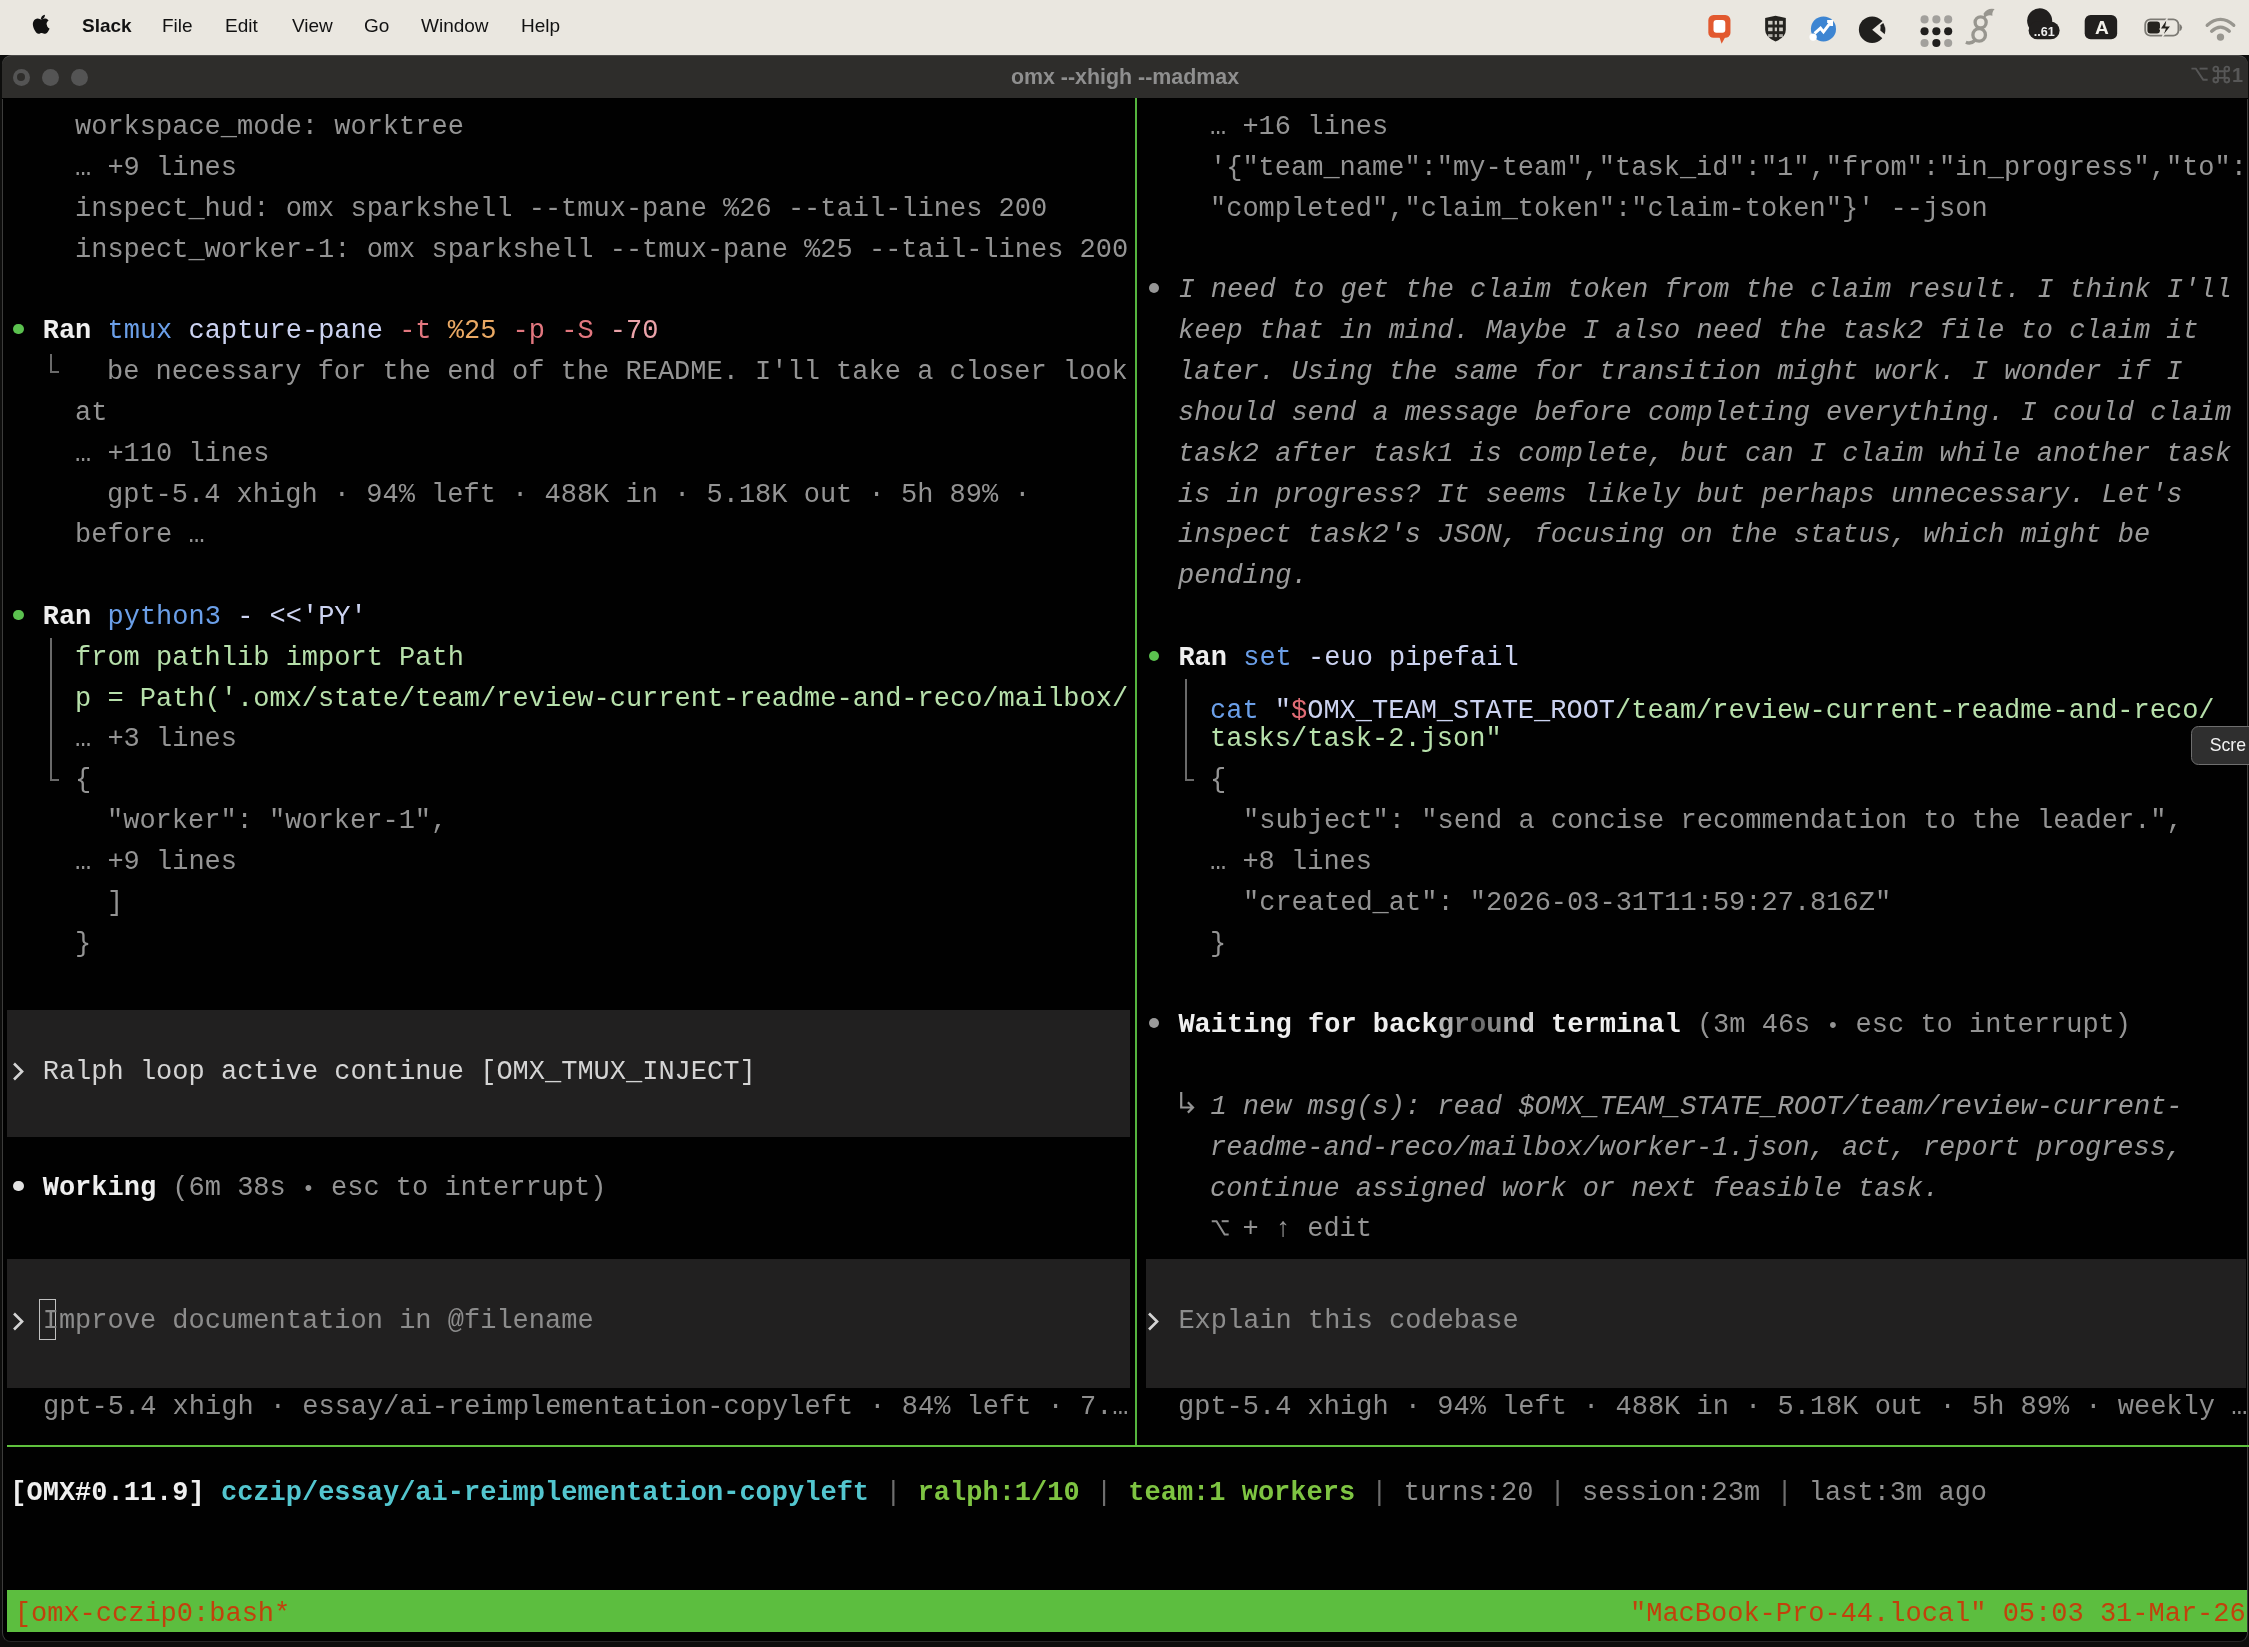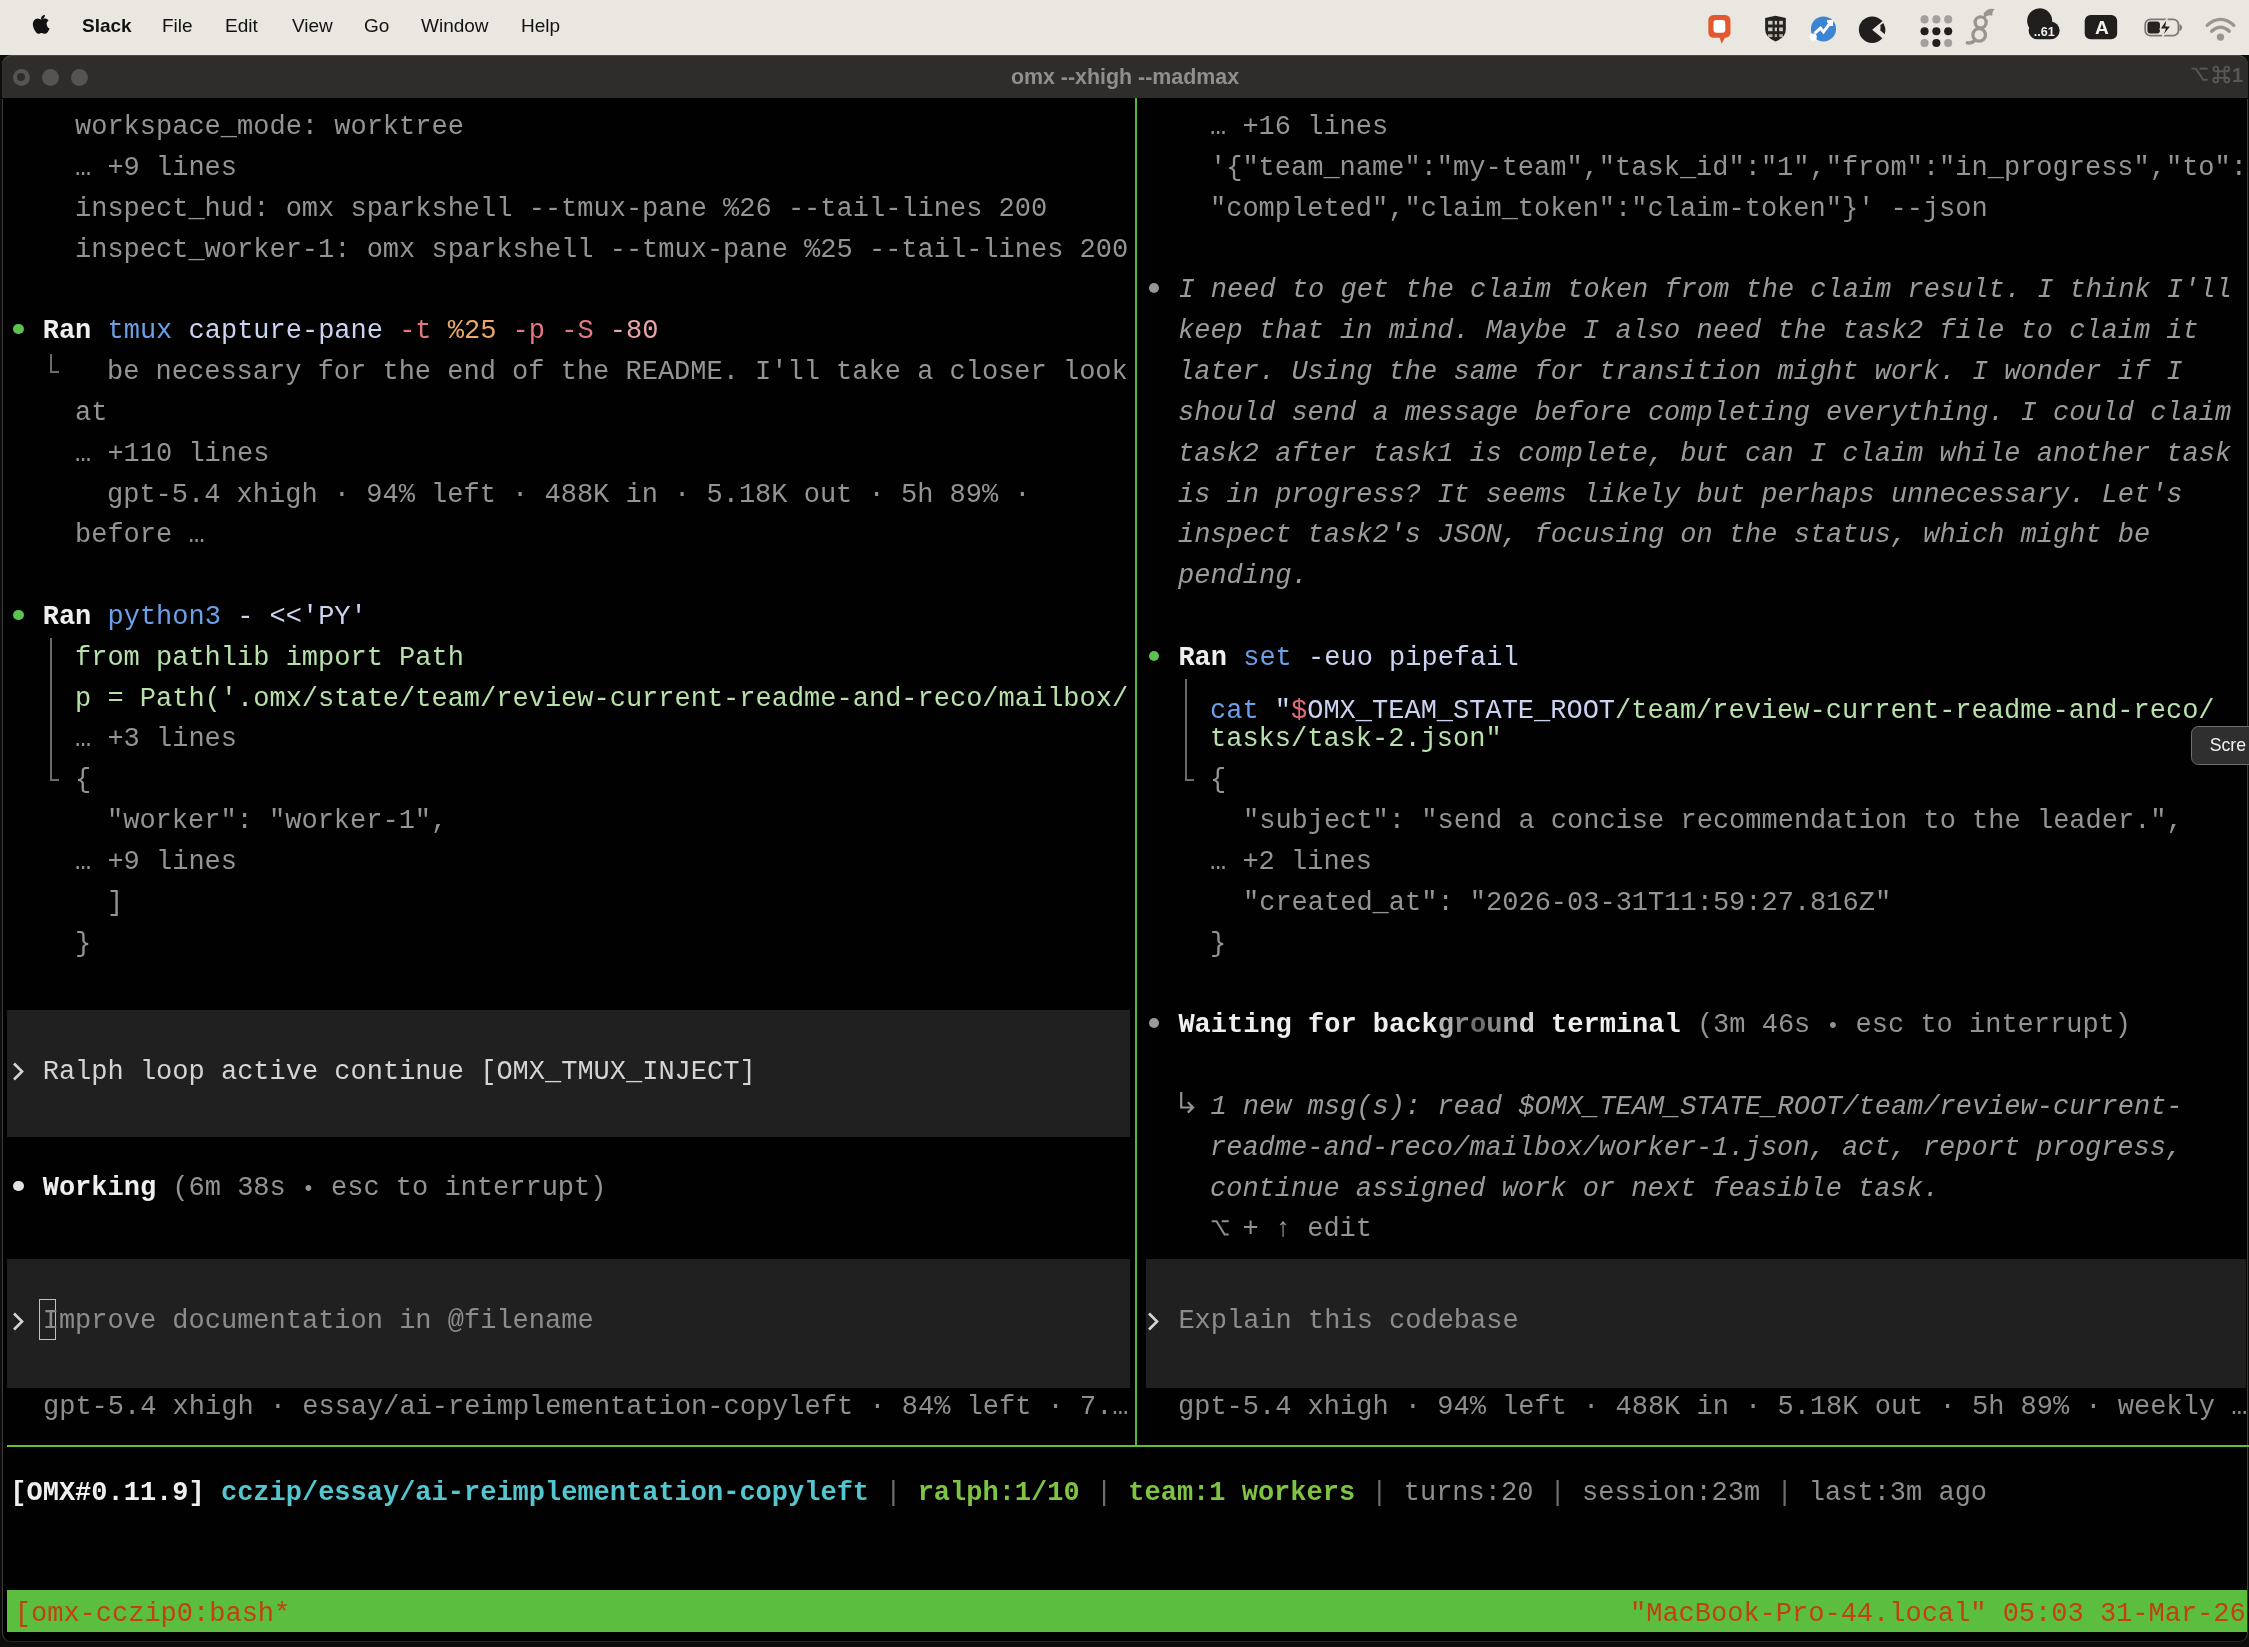--- a/index.html
+++ b/index.html
@@ -184,21 +184,21 @@
 <div id="divider"></div>
 <div id="hline"></div>
 <div id="tmuxbar"></div>
 <div class="tm" style="left:14.8px;top:1594px">[omx-cczip0:bash*</div>
 <div class="tm" style="left:1630px;top:1594px">"MacBook-Pro-44.local" 05:03 31-Mar-26</div>
 <div id="scre">Scre</div>
 <div class="l" style="left:75px;top:107px;">workspace_mode: worktree</div>
 <div class="l" style="left:75px;top:148px;">… +9 lines</div>
 <div class="l" style="left:75px;top:189px;">inspect_hud: omx sparkshell --tmux-pane %26 --tail-lines 200</div>
 <div class="l" style="left:75px;top:230px;">inspect_worker-1: omx sparkshell --tmux-pane %25 --tail-lines 200</div>
-<div class="l" style="left:10.3px;top:311px;">  <span class="bw">Ran</span><span class="bl"> tmux</span><span class="lv"> capture-pane</span><span class="sa"> -t</span><span class="or"> %25</span><span class="sa"> -p -S</span><span class="sa2"> -80</span></div>
+<div class="l" style="left:10.3px;top:311px;">  <span class="bw">Ran</span><span class="bl"> tmux</span><span class="lv"> capture-pane</span><span class="sa"> -t</span><span class="or"> %25</span><span class="sa"> -p -S</span><span class="sa2"> -70</span></div>
 <div class="l" style="left:107px;top:352px;">be necessary for the end of the README. I'll take a closer look</div>
 <div class="l" style="left:75px;top:393px;text-align:right;">at</div>
 <div class="l" style="left:75px;top:434px;">… +110 lines</div>
 <div class="l" style="left:107px;top:475px;">gpt-5.4 xhigh · 94% left · 488K in · 5.18K out · 5h 89% ·</div>
 <div class="l" style="left:75px;top:515px;">before …</div>
 <div class="l" style="left:10.3px;top:597px;">  <span class="bw">Ran</span><span class="bl"> python3</span><span class="lv"> - &lt;&lt;'PY'</span></div>
 <div class="l" style="left:75px;top:638px;"><span class="pg">from pathlib import Path</span></div>
 <div class="l" style="left:75px;top:679px;"><span class="pg">p = Path('.omx/state/team/review-current-readme-and-reco/mailbox/</span></div>
 <div class="l" style="left:75px;top:719px;">… +3 lines</div>
 <div class="l" style="left:75px;top:760px;">{</div>
@@ -219,21 +219,21 @@
 <div class="l" style="left:1178px;top:393px;"><span class="it">should send a message before completing everything. I could claim</span></div>
 <div class="l" style="left:1178px;top:434px;"><span class="it">task2 after task1 is complete, but can I claim while another task</span></div>
 <div class="l" style="left:1178px;top:475px;"><span class="it">is in progress? It seems likely but perhaps unnecessary. Let's</span></div>
 <div class="l" style="left:1178px;top:515px;"><span class="it">inspect task2's JSON, focusing on the status, which might be</span></div>
 <div class="l" style="left:1178px;top:556px;"><span class="it">pending.</span></div>
 <div class="l" style="left:1146px;top:638px;">  <span class="bw">Ran</span><span class="bl"> set</span><span class="lv"> -euo pipefail</span></div>
 <div class="l" style="left:1210px;top:679px;margin-top:12px;"><span class="bl">cat</span><span class="lv"> "</span><span class="pk">$</span><span class="lv">OMX_TEAM_STATE_ROOT</span><span class="pg">/team/review-current-readme-and-reco/</span></div>
 <div class="l" style="left:1210px;top:719px;"><span class="pg">tasks/task-2.json"</span></div>
 <div class="l" style="left:1210px;top:760px;">{</div>
 <div class="l" style="left:1243px;top:801px;">"subject": "send a concise recommendation to the leader.",</div>
-<div class="l" style="left:1210px;top:842px;">… +2 lines</div>
+<div class="l" style="left:1210px;top:842px;">… +8 lines</div>
 <div class="l" style="left:1243px;top:883px;">"created_at": "2026-03-31T11:59:27.816Z"</div>
 <div class="l" style="left:1210px;top:924px;">}</div>
 <div class="l" style="left:1146px;top:1005px;">  <span class="bw">Waiting for back</span><span class="sh1">g</span><span class="sh2">r</span><span class="sh3">o</span><span class="sh2">u</span><span class="sh4">n</span><span class="sh5">d</span><span class="bw"> terminal</span> (3m 46s <span class="sd">•</span> esc to interrupt)</div>
 <div class="l" style="left:1178px;top:1087px;">  <span class="it">1 new msg(s): read $OMX_TEAM_STATE_ROOT/team/review-current-</span></div>
 <div class="l" style="left:1210px;top:1128px;"><span class="it">readme-and-reco/mailbox/worker-1.json, act, report progress,</span></div>
 <div class="l" style="left:1210px;top:1169px;"><span class="it">continue assigned work or next feasible task.</span></div>
 <div class="l" style="left:1210px;top:1209px;">  + ↑ edit</div>
 <div class="l" style="left:1146px;top:1301px;">  <span class="ph">Explain this codebase</span></div>
 <div class="l" style="left:1178px;top:1387px;"><span class="st">gpt-5.4 xhigh · 94% left · 488K in · 5.18K out · 5h 89% · weekly …</span></div>
 <div class="l" style="left:10.3px;top:1473px;"><span class="bw">[OMX#0.11.9]</span> <span class="cy">cczip/essay/ai-reimplementation-copyleft</span><span class="sp"> | </span><span class="sg">ralph:1/10</span><span class="sp"> | </span><span class="sg">team:1 workers</span><span class="sp"> | </span><span class="st">turns:20</span><span class="sp"> | </span><span class="st">session:23m</span><span class="sp"> | </span><span class="st">last:3m ago</span></div>

